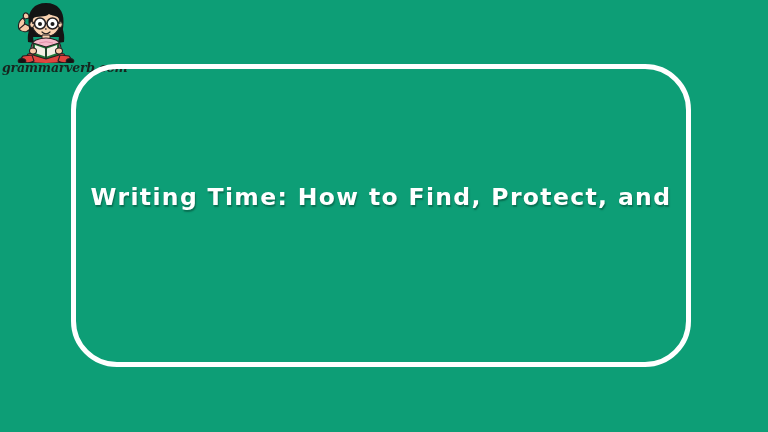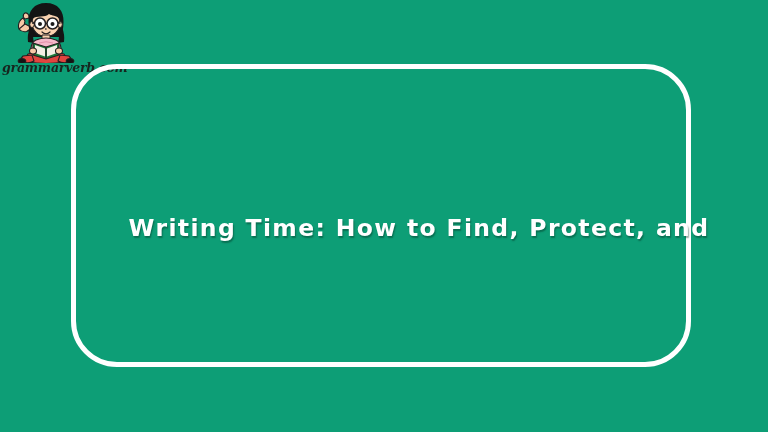--- a/index.html
+++ b/index.html
@@ -62,28 +62,27 @@
     box-sizing: border-box;
     border: 5px solid #ffffff;
     border-radius: 46px;
   }
 
   
   #title-block {
     position: absolute;
     left: 71px;
     top: 64px;
-    width: 696px;
+    width: 620px;
     height: 303px;
     display: flex;
     align-items: center;
     justify-content: center;
     box-sizing: border-box;
     padding: 0 14px;
-    margin-top: 31px;
   }
   #slide-title {
     margin: 0;
     width: 100%;
     text-align: center;
     font-family: "DejaVu Sans", sans-serif;
     font-weight: bold;
     font-size: 23.5px;
     line-height: 38px;
     letter-spacing: 1.35px;

